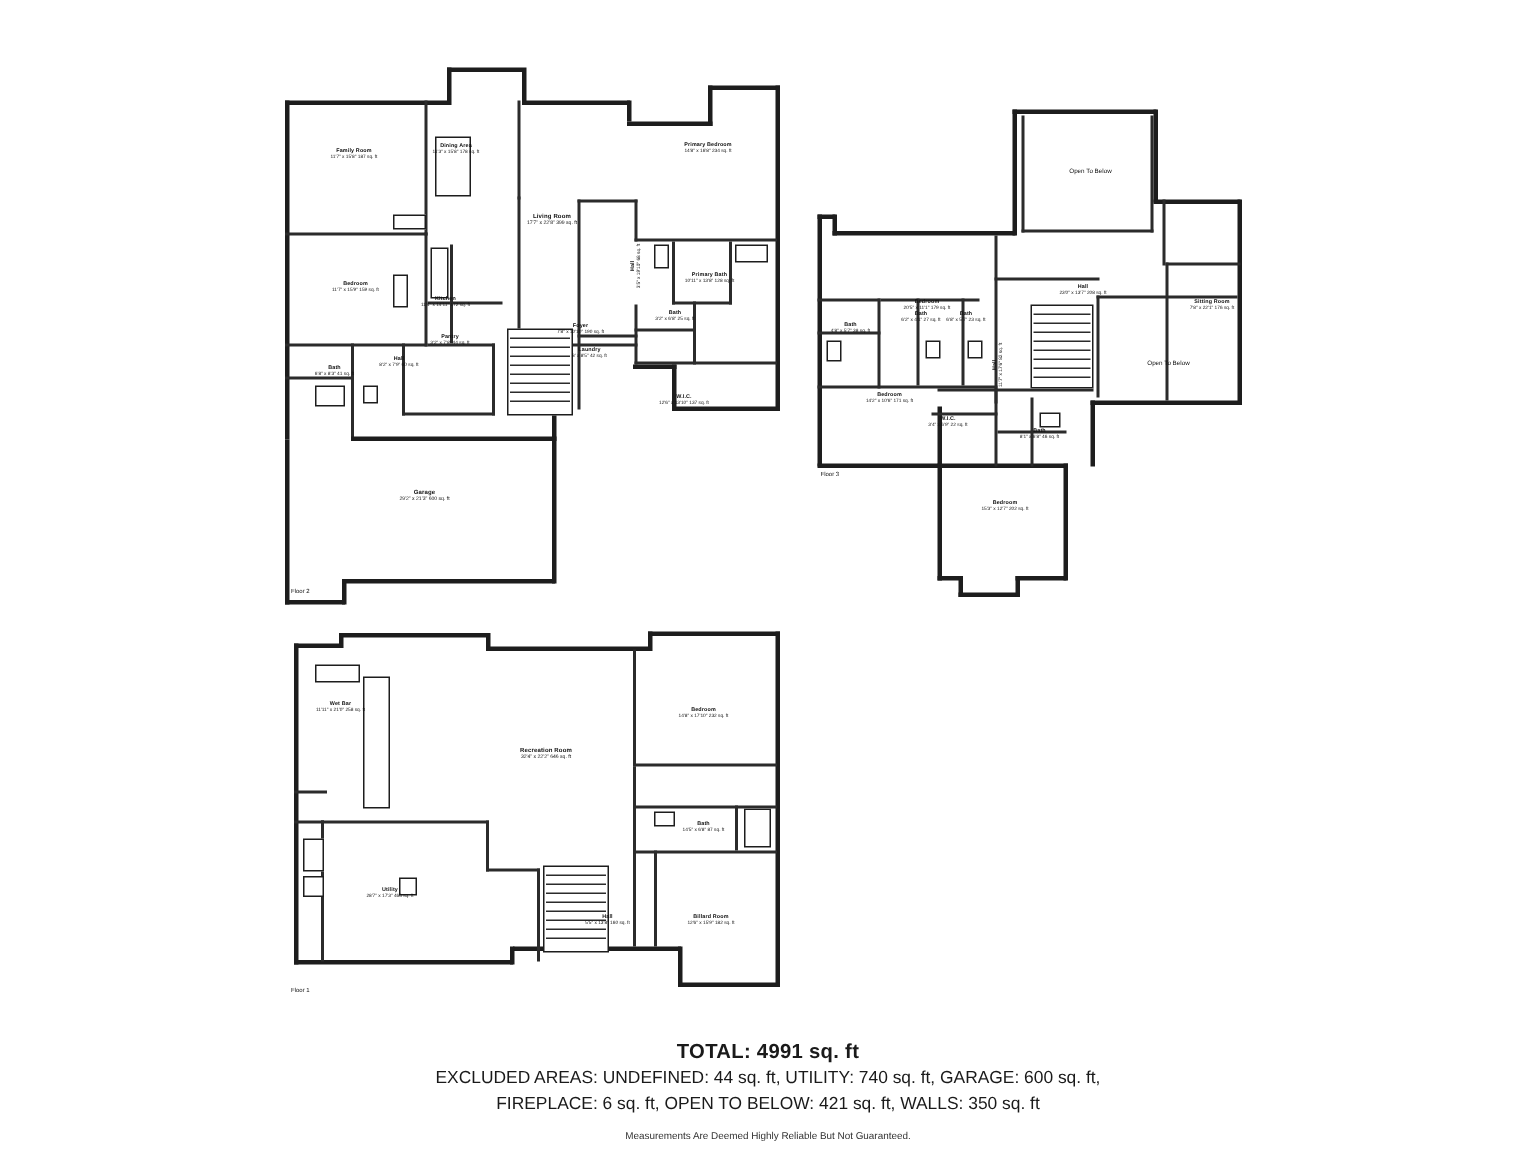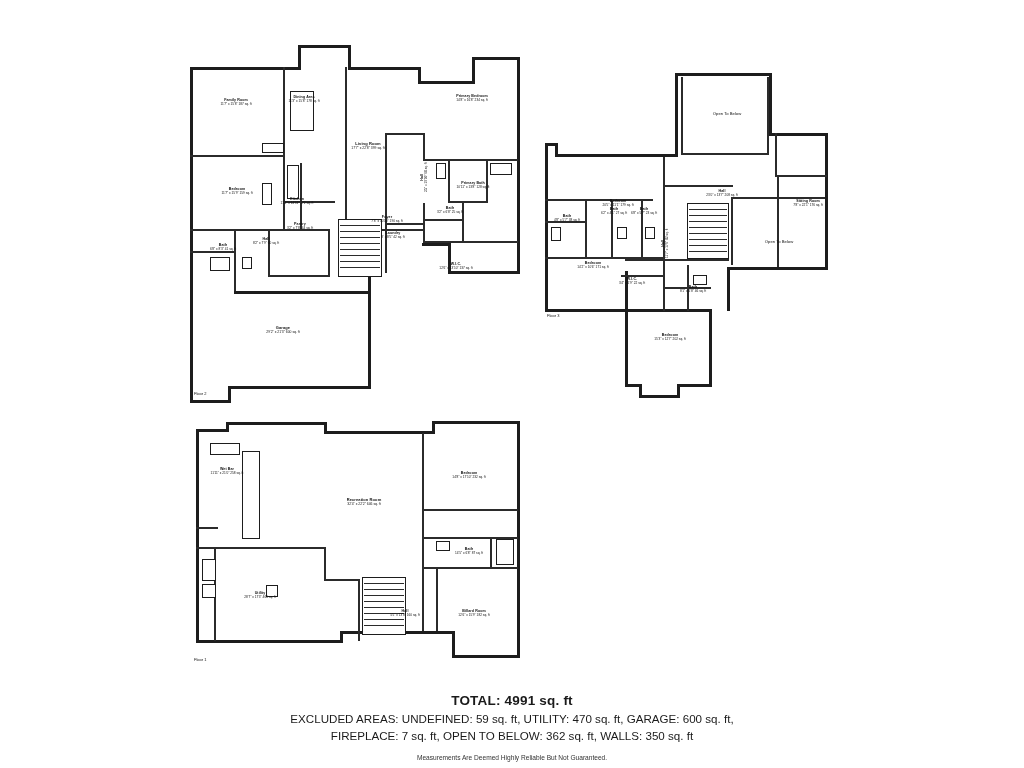--- a/index.html
+++ b/index.html
@@ -444,18 +444,18 @@
     <div class="room-label" style="left:250px;top:190px; width:68px;">
       <span class="rname">Billard Room</span>
       <span class="rdim">12'6" x 15'9" 182 sq. ft</span>
     </div>
 
     <div class="floor-tag" style="left:4px; top:238px;">Floor 1</div>
   </div>
 
   <div id="summary">
     <div class="total">TOTAL: 4991 sq. ft</div>
-    <div class="line">EXCLUDED AREAS: UNDEFINED: 59 sq. ft, UTILITY: 470 sq. ft, GARAGE: 600 sq. ft,</div>
-    <div class="line">FIREPLACE: 7 sq. ft, OPEN TO BELOW: 362 sq. ft, WALLS: 350 sq. ft</div>
+    <div class="line">EXCLUDED AREAS: UNDEFINED: 44 sq. ft, UTILITY: 740 sq. ft, GARAGE: 600 sq. ft,</div>
+    <div class="line">FIREPLACE: 6 sq. ft, OPEN TO BELOW: 421 sq. ft, WALLS: 350 sq. ft</div>
     <div class="disclaimer">Measurements Are Deemed Highly Reliable But Not Guaranteed.</div>
   </div>
 
 </div>
 
 </body></html>

